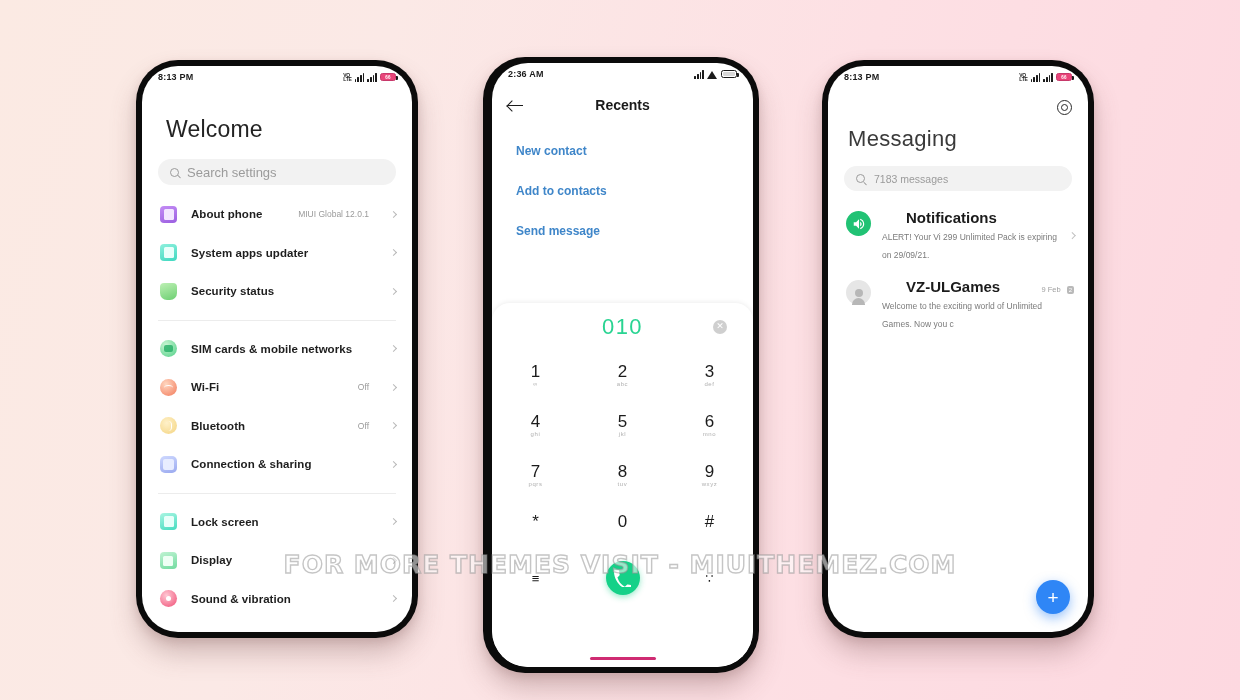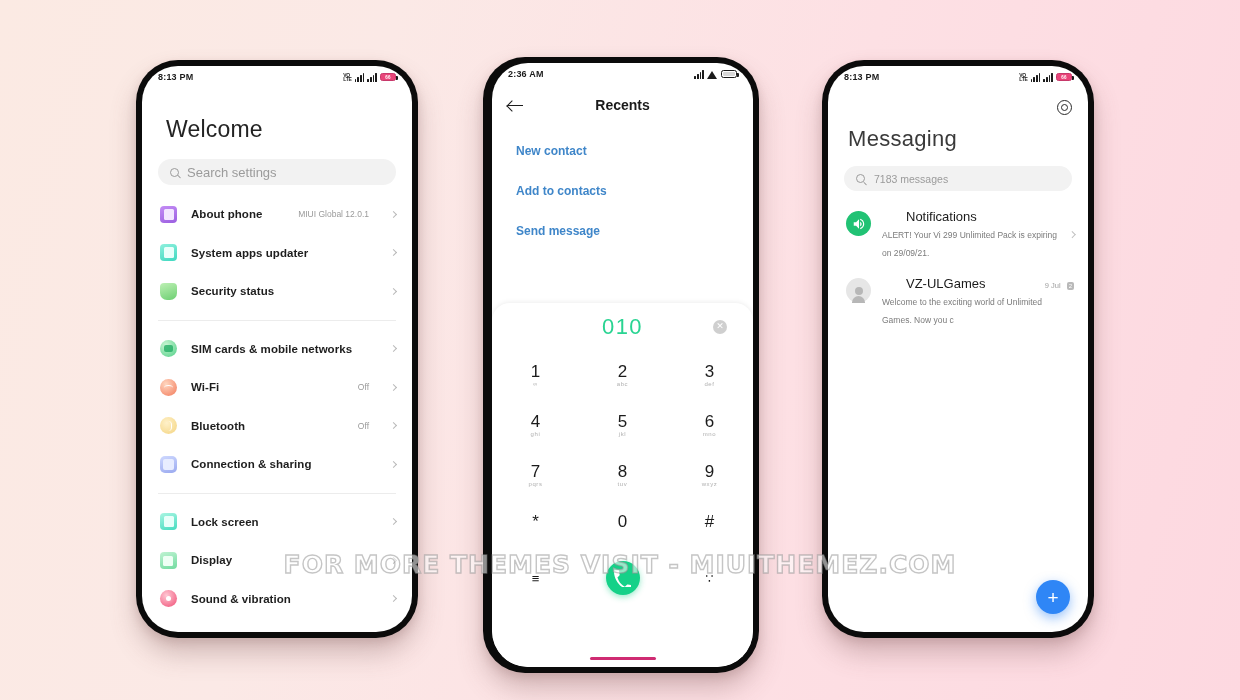--- a/index.html
+++ b/index.html
@@ -139,21 +139,21 @@
   .m-list{padding-top:10px;}
   .m-row{display:flex;align-items:flex-start;gap:11px;padding:8px 14px 8px 18px;}
   .m-av{width:25px;height:25px;border-radius:50%;flex:none;display:flex;align-items:center;justify-content:center;margin-top:2px;}
   .m-av.green{background:#21c274;}
   .m-av.green svg{width:14px;height:14px;fill:#fff;}
   .m-av.gray{background:#e6e6e6;}
   .m-av.gray .person{width:8px;height:8px;border-radius:50%;background:#b7b7b7;position:relative;}
   .m-av.gray .person::after{content:"";position:absolute;left:-2.5px;top:9.5px;width:13px;height:7px;border-radius:7px 7px 0 0;background:#b7b7b7;}
   .m-body{flex:1;min-width:0;}
   .m-head{display:flex;align-items:baseline;gap:6px;}
-  .m-name{font-size:13px;font-weight:400;color:#1b1b1b;flex:1;padding-left:24px;}
+  .m-name{font-size:15px;font-weight:700;color:#1b1b1b;flex:1;padding-left:24px;}
   .m-time{font-size:7.5px;color:#a0a0a0;}
   .m-badge{font-size:6px;color:#fff;background:#b9b9b9;border-radius:2px;padding:0 2px;line-height:8px;display:inline-block;}
   .m-snip{font-size:8.5px;color:#7b7b7b;line-height:11px;margin-top:2px;}
   .m-chev{width:4.5px;height:4.5px;border-right:1.2px solid #c0c0c0;border-top:1.2px solid #c0c0c0;transform:rotate(45deg);flex:none;align-self:center;}
   .fab{position:absolute;right:18px;bottom:18px;width:34px;height:34px;border-radius:50%;background:#2f86f6;display:flex;align-items:center;justify-content:center;color:#fff;font-size:19px;line-height:1;font-weight:300;box-shadow:0 4px 12px rgba(47,134,246,.5);}
 
   
   .watermark{
     position:absolute; left:0; right:0; top:550px; text-align:center;
     font-family:"DejaVu Sans", sans-serif;
@@ -417,21 +417,21 @@
         <span class="m-chev"></span>
       </div>
 
       <div class="m-row">
         <span class="m-av gray">
             <span class="person"></span>
           </span>
         <span class="m-body">
           <span class="m-head">
             <span class="m-name">VZ-ULGames</span>
-            <span class="m-time">9 Jul</span>
+            <span class="m-time">9 Feb</span>
             <span class="m-badge">2</span>
           </span>
           <span class="m-snip">Welcome to the exciting world of Unlimited Games. Now you c</span>
         </span>
       </div>
 
     </div>
 
     <div class="fab">
       <span>+</span>

